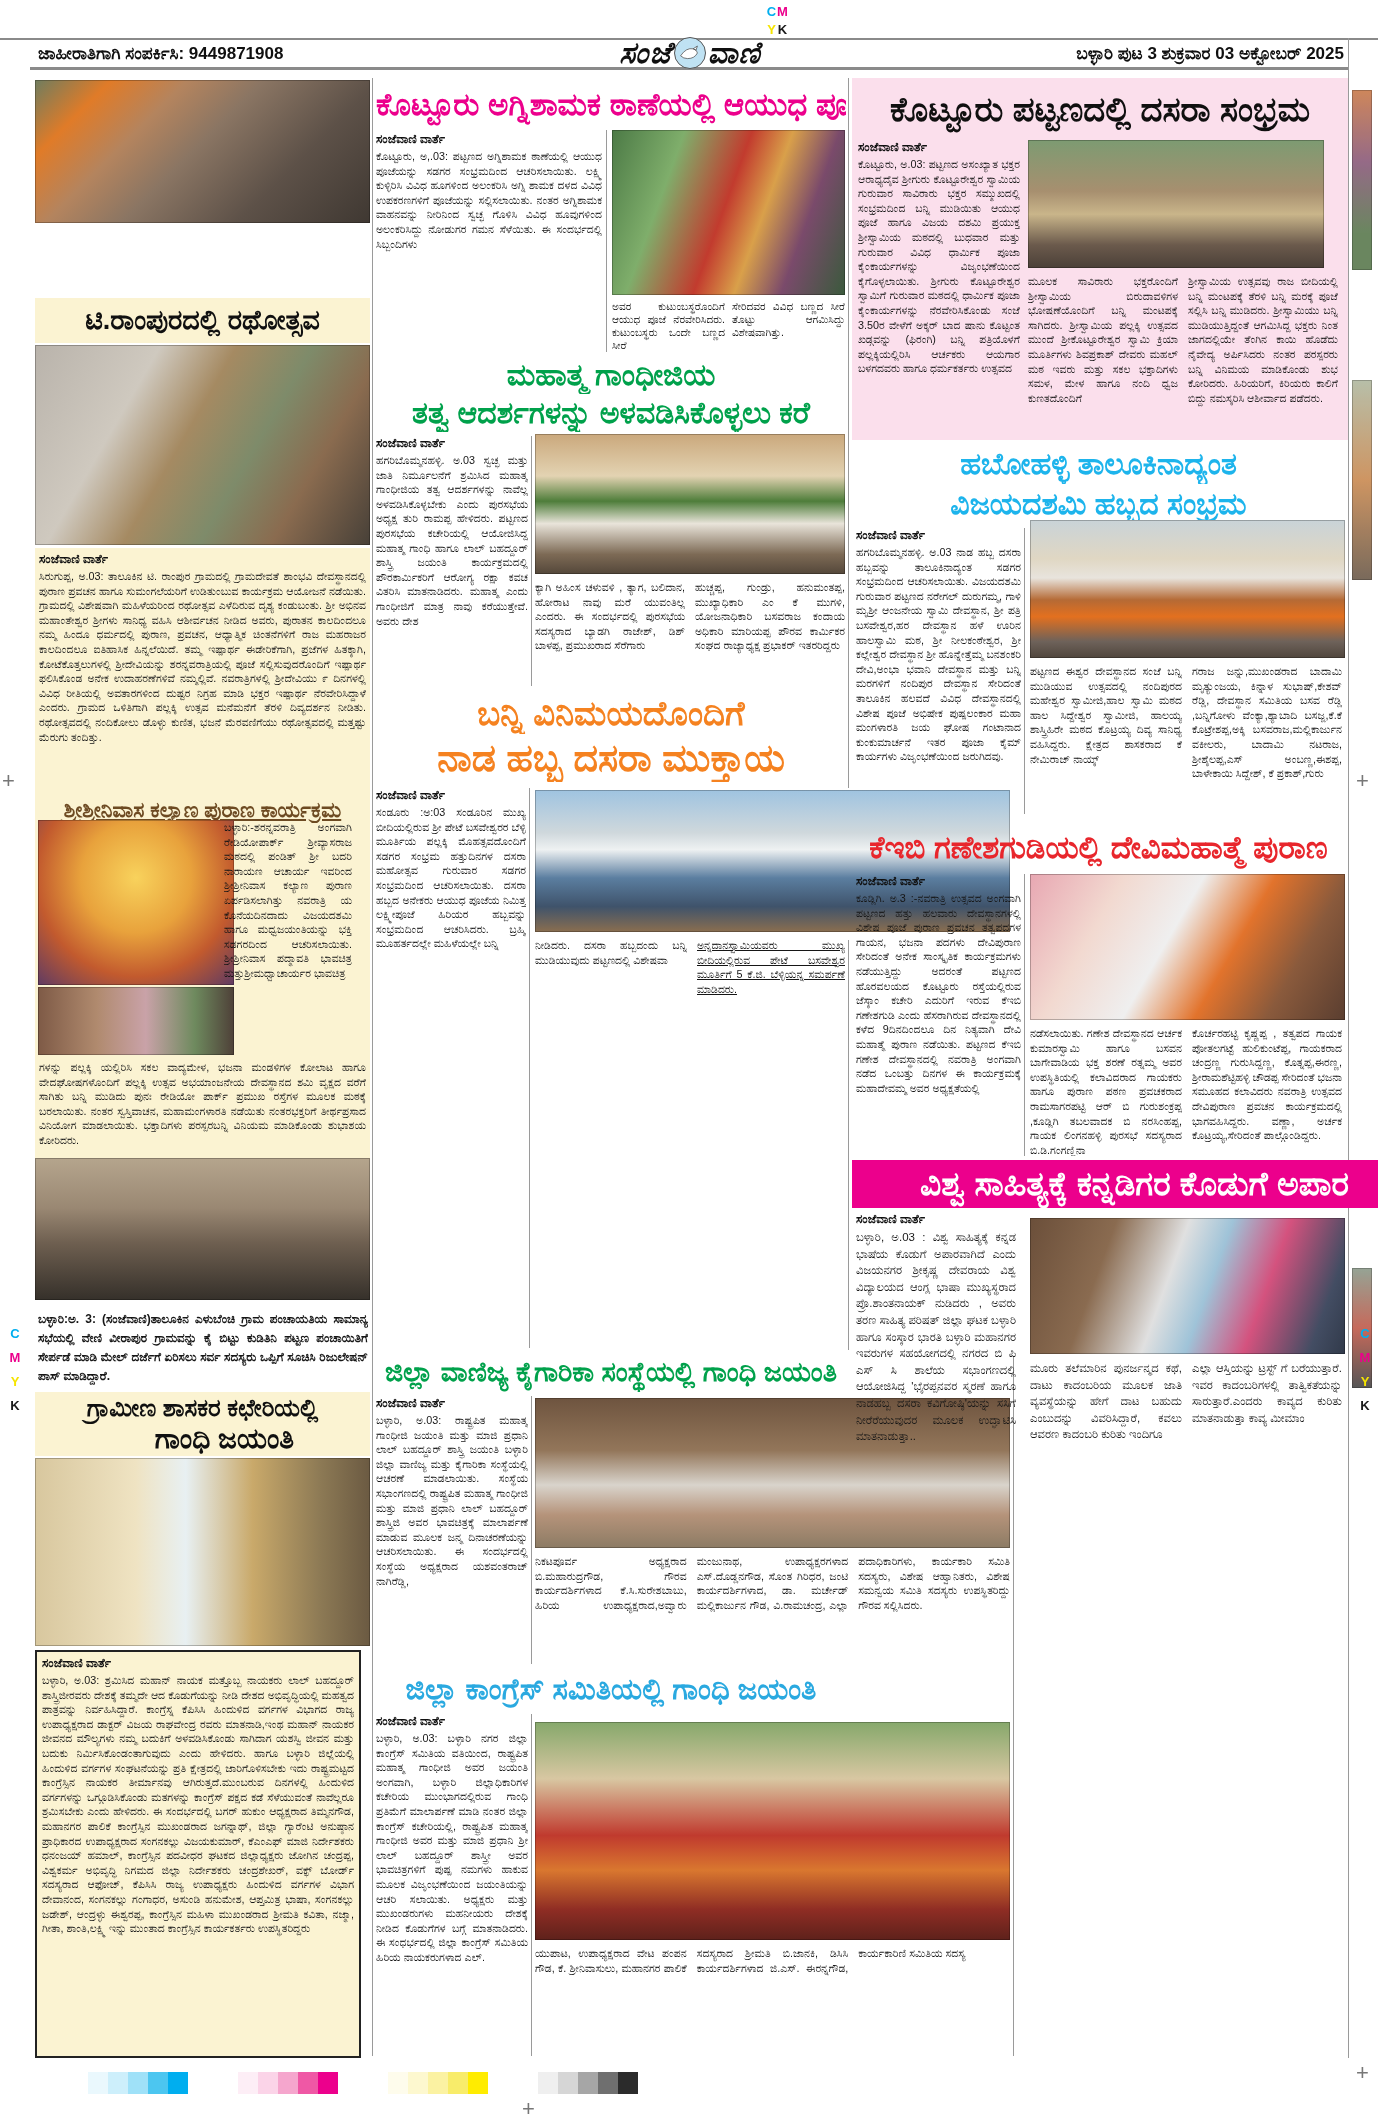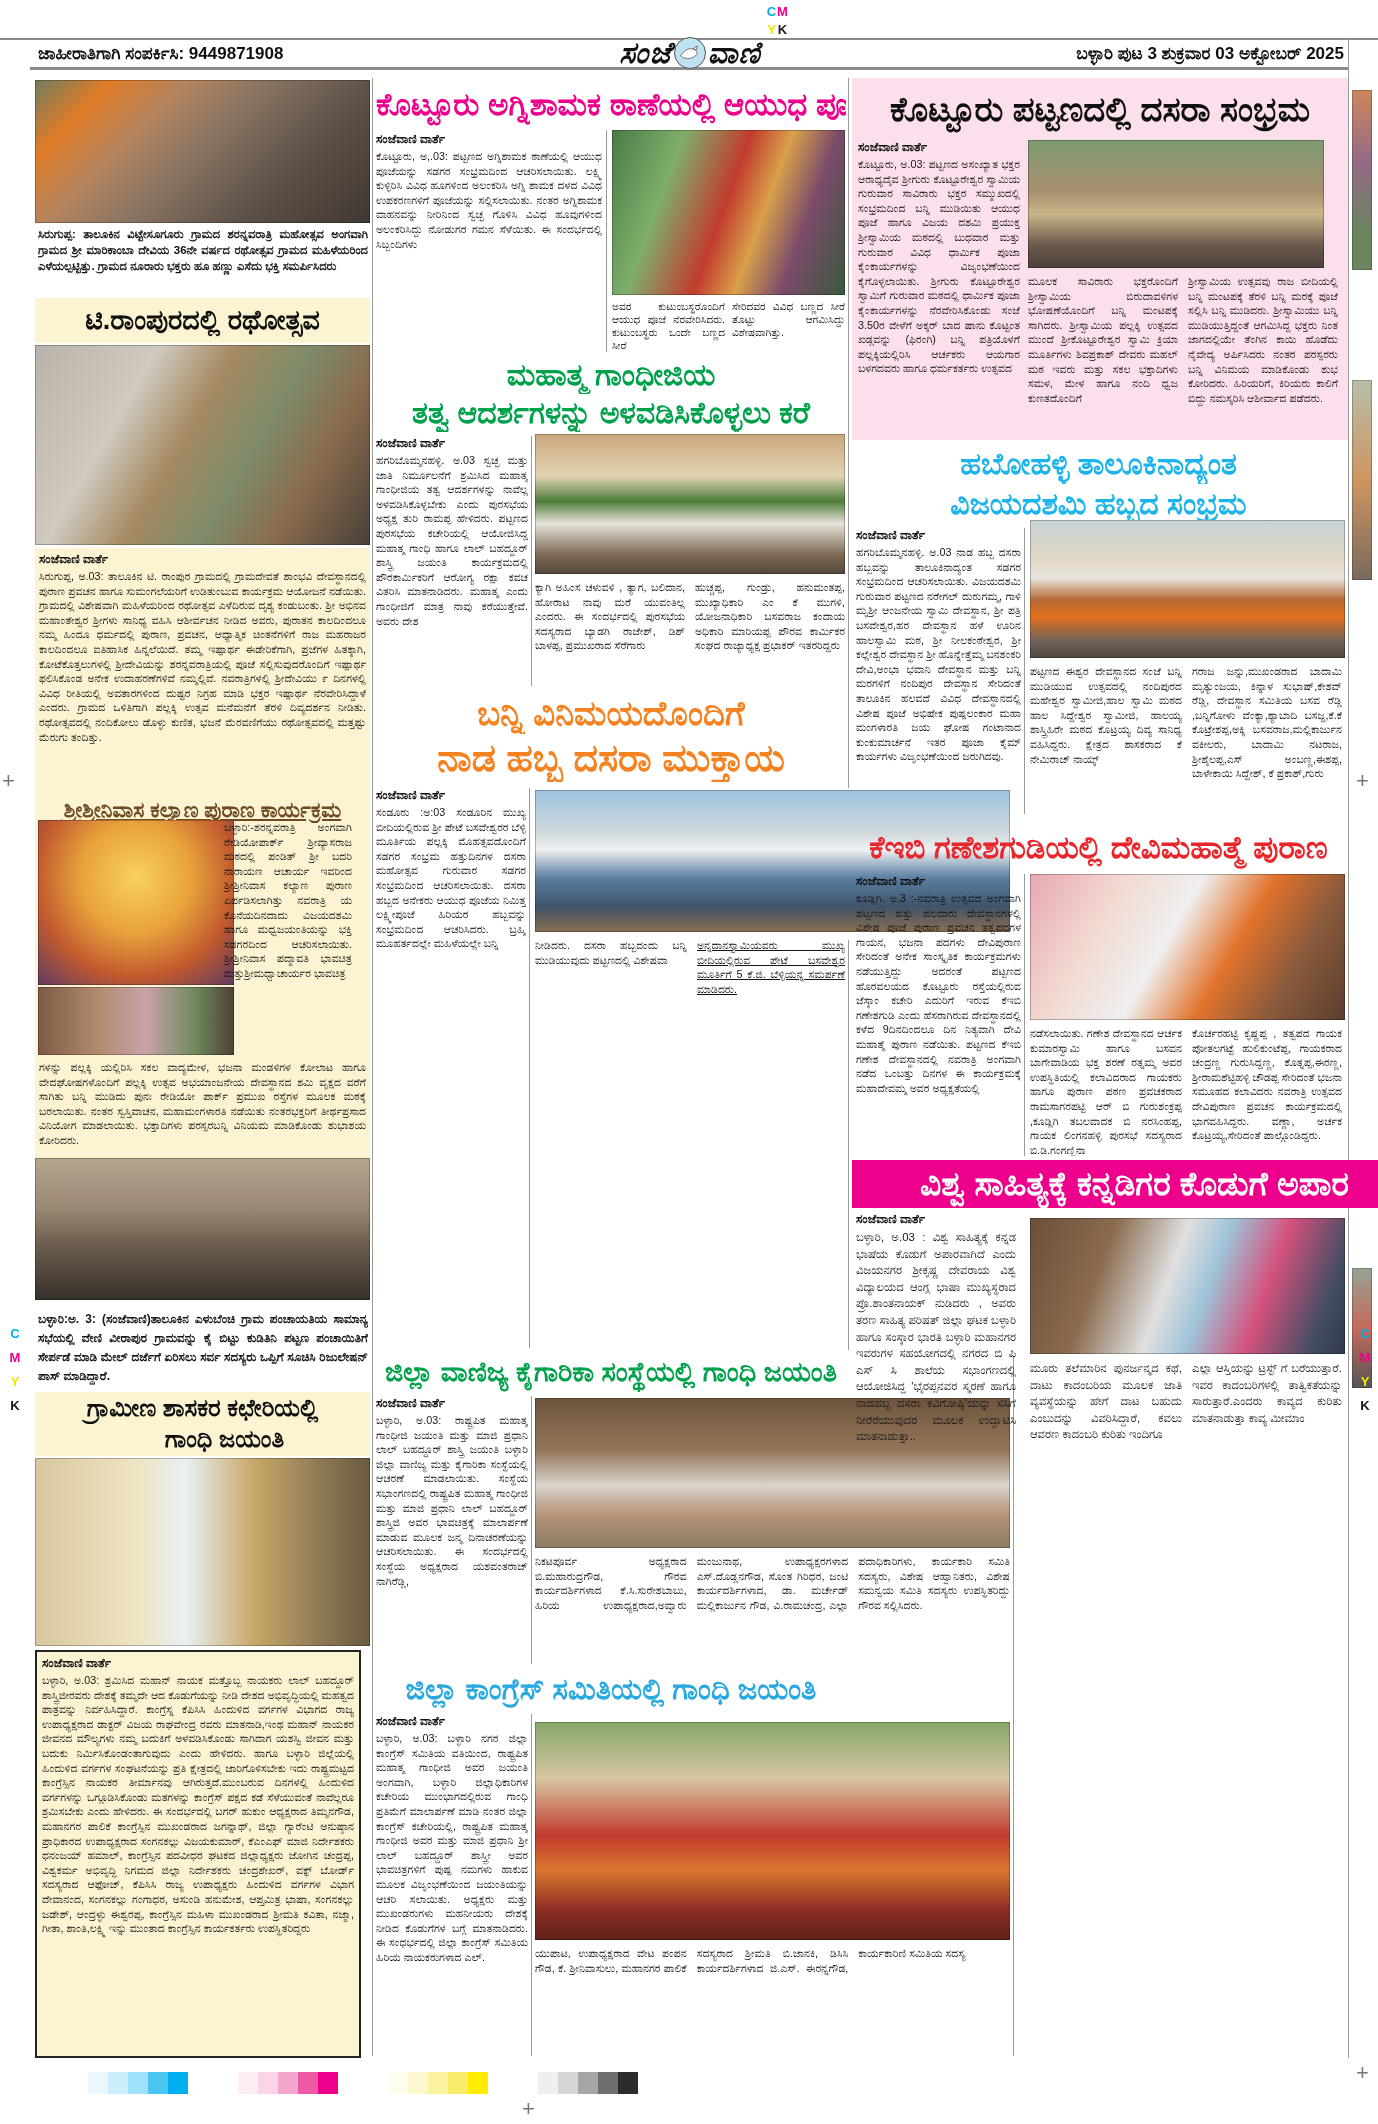--- a/index.html
+++ b/index.html
@@ -56,21 +56,20 @@
   </div>
   <div class="abs header-txt" style="right:34px;top:44px;">ಬಳ್ಳಾರಿ ಪುಟ 3 ಶುಕ್ರವಾರ 03 ಅಕ್ಟೋಬರ್ 2025</div>
 
   <div class="abs rule-v" style="left:372px;top:78px;height:1978px;"></div>
   <div class="abs rule-v" style="left:848px;top:78px;height:710px;"></div>
   <div class="abs rule-v" style="left:848px;top:940px;height:410px;"></div>
   <div class="abs rule-v" style="left:1013px;top:1356px;height:700px;"></div>
   <div class="abs rule-v" style="left:1348px;top:38px;height:2020px;"></div>
 
   <div class="abs photo" style="left:35px;top:80px;width:335px;height:143px;background:linear-gradient(135deg,#6f7d5f 0%,#e07b28 16%,#b4845e 32%,#8a7563 48%,#5d5148 72%,#3f3832 100%);"></div>
-  <div class="abs caption-txt" style="left:38px;top:226px;width:330px;height:70px;">ಸಿರುಗುಪ್ಪ: ತಾಲೂಕಿನ ವಿಟ್ಟೇಸೂಗೂರು ಗ್ರಾಮದ ಶರನ್ನವರಾತ್ರಿ ಮಹೋತ್ಸವ ಅಂಗವಾಗಿ ಗ್ರಾಮದ ಶ್ರೀ ಮಾರಿಕಾಂಬಾ ದೇವಿಯ 36ನೇ ವರ್ಷದ ರಥೋತ್ಸವ ಗ್ರಾಮದ ಮಹಿಳೆಯರಿಂದ ಎಳೆಯಲ್ಪಟ್ಟಿತ್ತು. ಗ್ರಾಮದ ನೂರಾರು ಭಕ್ತರು ಹೂ ಹಣ್ಣು ಎಸೆದು ಭಕ್ತಿ ಸಮರ್ಪಿಸಿದರು</div>
 
   <div class="abs cream headline hl-black" style="left:35px;top:298px;width:335px;height:45px;font-size:27px;line-height:45px;">ಟಿ.ರಾಂಪುರದಲ್ಲಿ ರಥೋತ್ಸವ</div>
 
   <div class="abs photo" style="left:35px;top:345px;width:335px;height:200px;background:linear-gradient(120deg,#b9b3ab 0%,#cfc9bf 28%,#a58a62 45%,#7e8b6a 62%,#8a6b4f 78%,#474038 100%);"></div>
 
   <div class="abs cream" style="left:35px;top:548px;width:335px;height:692px;">
     <div class="byline" style="padding:4px 4px 0 4px;">ಸಂಜೆವಾಣಿ ವಾರ್ತೆ</div>
     <div class="body-txt" style="margin:3px 4px 0 4px;height:222px;">ಸಿರುಗುಪ್ಪ, ಅ.03: ತಾಲೂಕಿನ ಟಿ. ರಾಂಪುರ ಗ್ರಾಮದಲ್ಲಿ ಗ್ರಾಮದೇವತೆ ಶಾಂಭವಿ ದೇವಸ್ಥಾನದಲ್ಲಿ ಪುರಾಣ ಪ್ರವಚನ ಹಾಗೂ ಸುಮಂಗಲೆಯರಿಗೆ ಉಡಿತುಂಬುವ ಕಾರ್ಯಕ್ರಮ ಆಯೋಜನೆ ನಡೆಯಿತು. ಗ್ರಾಮದಲ್ಲಿ ವಿಶೇಷವಾಗಿ ಮಹಿಳೆಯರಿಂದ ರಥೋತ್ಸವ ಎಳೆದಿರುವ ದೃಶ್ಯ ಕಂಡುಬಂತು. ಶ್ರೀ ಅಭಿನವ ಮಹಾಂತೇಶ್ವರ ಶ್ರೀಗಳು ಸಾನಿಧ್ಯ ವಹಿಸಿ ಆಶೀರ್ವಚನ ನೀಡಿದ ಅವರು, ಪುರಾತನ ಕಾಲದಿಂದಲೂ ನಮ್ಮ ಹಿಂದೂ ಧರ್ಮದಲ್ಲಿ ಪುರಾಣ, ಪ್ರವಚನ, ಆಧ್ಯಾತ್ಮಿಕ ಚಿಂತನೆಗಳಿಗೆ ರಾಜ ಮಹರಾಜರ ಕಾಲದಿಂದಲೂ ಐತಿಹಾಸಿಕ ಹಿನ್ನಲೆಯಿದೆ. ತಮ್ಮ ಇಷ್ಪಾರ್ಥ ಈಡೇರಿಕೆಗಾಗಿ, ಪ್ರಜೆಗಳ ಹಿತಕ್ಕಾಗಿ, ಕೋಟೆಕೊತ್ತಲುಗಳಲ್ಲಿ ಶ್ರೀದೇವಿಯನ್ನು ಶರನ್ನವರಾತ್ರಿಯಲ್ಲಿ ಪೂಜೆ ಸಲ್ಲಿಸುವುದರೊಂದಿಗೆ ಇಷ್ಪಾರ್ಥ ಫಲಿಸಿಕೊಂಡ ಅನೇಕ ಉದಾಹರಣೆಗಳಿವೆ ನಮ್ಮಲ್ಲಿವೆ. ನವರಾತ್ರಿಗಳಲ್ಲಿ ಶ್ರೀದೇವಿಯು ೯ ದಿನಗಳಲ್ಲಿ ವಿವಿಧ ರೀತಿಯಲ್ಲಿ ಅವತಾರಗಳಿಂದ ದುಷ್ಟರ ನಿಗ್ರಹ ಮಾಡಿ ಭಕ್ತರ ಇಷ್ಪಾರ್ಥ ನೆರವೇರಿಸಿದ್ದಾಳೆ ಎಂದರು. ಗ್ರಾಮದ ಒಳಿತಿಗಾಗಿ ಪಲ್ಲಕ್ಕಿ ಉತ್ಸವ ಮನೆಮನೆಗೆ ತೆರಳಿ ದಿವ್ಯದರ್ಶನ ನೀಡಿತು. ರಥೋತ್ಸವದಲ್ಲಿ ನಂದಿಕೋಲು ಡೊಳ್ಳು ಕುಣಿತ, ಭಜನೆ ಮೆರವಣಿಗೆಯು ರಥೋತ್ಸವದಲ್ಲಿ ಮತ್ತಷ್ಟು ಮೆರುಗು ತಂದಿತ್ತು.</div>
     <div class="headline hl-maroon" style="margin-top:6px;font-size:21px;line-height:26px;">ಶ್ರೀಶ್ರೀನಿವಾಸ ಕಲ್ಯಾಣ ಪುರಾಣ ಕಾರ್ಯಕ್ರಮ</div>
     <div class="abs photo" style="left:3px;top:272px;width:196px;height:165px;background:radial-gradient(circle at 50% 35%,#f8d25c 0%,#e8a23c 38%,#c25a2e 68%,#5f3b63 100%);"></div>
@@ -78,21 +77,21 @@
     <div class="abs body-txt" style="left:189px;top:272px;width:128px;height:235px;">ಬಳ್ಳಾರಿ:-ಶರನ್ನವರಾತ್ರಿ ಅಂಗವಾಗಿ ರೇಡಿಯೋಪಾರ್ಕ್ ಶ್ರೀವ್ಯಾಸರಾಜ ಮಠದಲ್ಲಿ ಪಂಡಿತ್ ಶ್ರೀ ಬದರಿ ನಾರಾಯಣ ಆಚಾರ್ಯ ಇವರಿಂದ ಶ್ರೀಶ್ರೀನಿವಾಸ ಕಲ್ಯಾಣ ಪುರಾಣ ಏರ್ಪಡಿಸಲಾಗಿತ್ತು ನವರಾತ್ರಿ ಯ ಕೊನೆಯದಿನದಾದು ವಿಜಯದಶಮಿ ಹಾಗೂ ಮಧ್ವಜಯಂತಿಯನ್ನು ಭಕ್ತಿ ಸಡಗರದಿಂದ ಆಚರಿಸಲಾಯಿತು. ಶ್ರೀಶ್ರೀನಿವಾಸ ಪದ್ಮಾವತಿ ಭಾವಚಿತ್ರ ಮತ್ತುಶ್ರೀಮಧ್ವಾಚಾರ್ಯರ ಭಾವಚಿತ್ರ</div>
     <div class="body-txt" style="position:absolute;left:4px;top:512px;width:327px;height:96px;">ಗಳನ್ನು ಪಲ್ಲಕ್ಕಿ ಯಲ್ಲಿರಿಸಿ ಸಕಲ ವಾದ್ಯಮೇಳ, ಭಜನಾ ಮಂಡಳಿಗಳ ಕೋಲಾಟ ಹಾಗೂ ವೇದಘೋಷಗಳೊಂದಿಗೆ ಪಲ್ಲಕ್ಕಿ ಉತ್ಸವ ಅಭಯಾಂಜನೇಯ ದೇವಸ್ಥಾನದ ಶಮಿ ವೃಕ್ಷದ ವರೆಗೆ ಸಾಗಿತು ಬನ್ನಿ ಮುಡಿದು ಪುನಃ ರೇಡಿಯೋ ಪಾರ್ಕ್ ಪ್ರಮುಖ ರಸ್ತೆಗಳ ಮೂಲಕ ಮಠಕ್ಕೆ ಬರಲಾಯಿತು. ನಂತರ ಸ್ವಸ್ತಿವಾಚನ, ಮಹಾಮಂಗಳಾರತಿ ನಡೆಯಿತು ನಂತರಭಕ್ತರಿಗೆ ತೀರ್ಥಪ್ರಸಾದ ವಿನಿಯೋಗ ಮಾಡಲಾಯಿತು. ಭಕ್ತಾದಿಗಳು ಪರಸ್ಪರಬನ್ನಿ ವಿನಿಯಮ ಮಾಡಿಕೊಂಡು ಶುಭಾಶಯ ಕೋರಿದರು.</div>
   </div>
 
   <div class="abs photo" style="left:35px;top:1158px;width:335px;height:142px;background:linear-gradient(180deg,#b5a58d 0%,#9a8873 35%,#6e5f50 60%,#35302a 100%);"></div>
 
   <div class="abs body-txt body-bold" style="left:38px;top:1310px;width:330px;height:78px;font-size:12px;line-height:19px;">ಬಳ್ಳಾರಿ:ಅ. 3: (ಸಂಜೆವಾಣಿ)ತಾಲೂಕಿನ ಎಳುಬೆಂಚಿ ಗ್ರಾಮ ಪಂಚಾಯತಿಯ ಸಾಮಾನ್ಯ ಸಭೆಯಲ್ಲಿ ವೇಣಿ ವೀರಾಪುರ ಗ್ರಾಮವನ್ನು ಕೈ ಬಿಟ್ಟು ಕುಡಿತಿನಿ ಪಟ್ಟಣ ಪಂಚಾಯಿತಿಗೆ ಸೇರ್ಪಡೆ ಮಾಡಿ ಮೇಲ್ ದರ್ಜೆಗೆ ಏರಿಸಲು ಸರ್ವ ಸದಸ್ಯರು ಒಪ್ಪಿಗೆ ಸೂಚಿಸಿ ರಿಜುಲೇಷನ್ ಪಾಸ್ ಮಾಡಿದ್ದಾರೆ.</div>
 
   <div class="abs cream" style="left:35px;top:1392px;width:335px;height:64px;">
     <div class="headline hl-black" style="font-size:24px;line-height:32px;">ಗ್ರಾಮೀಣ ಶಾಸಕರ ಕಛೇರಿಯಲ್ಲಿ</div>
-    <div class="headline hl-black" style="font-size:24px;line-height:30px;margin-left:44px;">ಗಾಂಧಿ ಜಯಂತಿ</div>
+    <div class="headline hl-black" style="font-size:28px;line-height:30px;margin-left:44px;">ಗಾಂಧಿ ಜಯಂತಿ</div>
   </div>
 
   <div class="abs photo" style="left:35px;top:1458px;width:335px;height:188px;background:linear-gradient(90deg,#d8c79e 0%,#efe3c2 30%,#e8f0f2 45%,#c9a96a 65%,#8d7a55 85%,#6b5a42 100%);"></div>
 
   <div class="abs cream" style="left:35px;top:1650px;width:322px;height:404px;border:2px solid #222;">
     <div class="byline" style="padding:4px 5px 0 5px;">ಸಂಜೆವಾಣಿ ವಾರ್ತೆ</div>
     <div class="body-txt" style="margin:3px 5px;height:378px;">ಬಳ್ಳಾರಿ, ಅ.03: ಶ್ರಮಿಸಿದ ಮಹಾನ್ ನಾಯಕ ಮತ್ತೊಬ್ಬ ನಾಯಕರು ಲಾಲ್ ಬಹದ್ದೂರ್ ಶಾಸ್ತ್ರಿಜೀರವರು ದೇಶಕ್ಕೆ ತಮ್ಮದೇ ಆದ ಕೊಡುಗೆಯನ್ನು ನೀಡಿ ದೇಶದ ಅಭಿವೃದ್ಧಿಯಲ್ಲಿ ಮಹತ್ವದ ಪಾತ್ರವನ್ನು ನಿರ್ವಹಿಸಿದ್ದಾರೆ. ಕಾಂಗ್ರೆಸ್ನ ಕೆಪಿಸಿಸಿ ಹಿಂದುಳಿದ ವರ್ಗಗಳ ವಿಭಾಗದ ರಾಜ್ಯ ಉಪಾಧ್ಯಕ್ಷರಾದ ಡಾಕ್ಟರ್ ವಿಜಯ ರಾಘವೇಂದ್ರ ರವರು ಮಾತನಾಡಿ,ಇಂಥ ಮಹಾನ್ ನಾಯಕರ ಜೀವನದ ಮೌಲ್ಯಗಳು ನಮ್ಮ ಬದುಕಿಗೆ ಅಳವಡಿಸಿಕೊಂಡು ಸಾಗಿದಾಗ ಯಶಸ್ವಿ ಜೀವನ ಮತ್ತು ಬದುಕು ನಿರ್ಮಿಸಿಕೊಂಡಂತಾಗುವುದು ಎಂದು ಹೇಳಿದರು. ಹಾಗೂ ಬಳ್ಳಾರಿ ಜಿಲ್ಲೆಯಲ್ಲಿ ಹಿಂದುಳಿದ ವರ್ಗಗಳ ಸಂಘಟನೆಯನ್ನು ಪ್ರತಿ ಕ್ಷೇತ್ರದಲ್ಲಿ ಜಾರಿಗೊಳಿಸಬೇಕು ಇದು ರಾಷ್ಟ್ರಮಟ್ಟದ ಕಾಂಗ್ರೆಸ್ಸಿನ ನಾಯಕರ ತೀರ್ಮಾನವು ಆಗಿರುತ್ತದೆ.ಮುಂಬರುವ ದಿನಗಳಲ್ಲಿ ಹಿಂದುಳಿದ ವರ್ಗಗಳನ್ನು ಒಗ್ಗೂಡಿಸಿಕೊಂಡು ಮತಗಳನ್ನು ಕಾಂಗ್ರೆಸ್ ಪಕ್ಷದ ಕಡೆ ಸೆಳೆಯುವಂತೆ ನಾವೆಲ್ಲರೂ ಶ್ರಮಿಸಬೇಕು ಎಂದು ಹೇಳಿದರು. ಈ ಸಂದರ್ಭದಲ್ಲಿ ಬಗರ್ ಹುಕುಂ ಆಧ್ಯಕ್ಷರಾದ ತಿಮ್ಮನಗೌಡ, ಮಹಾನಗರ ಪಾಲಿಕೆ ಕಾಂಗ್ರೆಸ್ಸಿನ ಮುಖಂಡರಾದ ಜಗನ್ನಾಥ್, ಜಿಲ್ಲಾ ಗ್ಯಾರೆಂಟಿ ಅನುಷ್ಠಾನ ಪ್ರಾಧಿಕಾರದ ಉಪಾಧ್ಯಕ್ಷರಾದ ಸಂಗನಕಲ್ಲು ವಿಜಯಕುಮಾರ್, ಕೆಎಂಎಫ್ ಮಾಜಿ ನಿರ್ದೇಶಕರು ಧನಂಜಯ್ ಹಮಾಲ್, ಕಾಂಗ್ರೆಸ್ಸಿನ ಪದವೀಧರ ಘಟಕದ ಜಿಲ್ಲಾಧ್ಯಕ್ಷರು ಜೋಗಿನ ಚಂದ್ರಪ್ಪ, ವಿಶ್ವಕರ್ಮ ಅಭಿವೃದ್ಧಿ ನಿಗಮದ ಜಿಲ್ಲಾ ನಿರ್ದೇಶಕರು ಚಂದ್ರಶೇಖರ್, ವಕ್ಫ್ ಬೋರ್ಡ್ ಸದಸ್ಯರಾದ ಆಫೋಜ್, ಕೆಪಿಸಿಸಿ ರಾಜ್ಯ ಉಪಾಧ್ಯಕ್ಷರು ಹಿಂದುಳಿದ ವರ್ಗಗಳ ವಿಭಾಗ ದೇವಾನಂದ, ಸಂಗನಕಲ್ಲು ಗಂಗಾಧರ, ಅಸುಂಡಿ ಹನುಮೇಶ, ಆಪ್ತಮಿತ್ರ ಭಾಷಾ, ಸಂಗನಕಲ್ಲು ಜಡೇಶ್, ಆಂದ್ರಳ್ಳು ಈಶ್ವರಪ್ಪ, ಕಾಂಗ್ರೆಸ್ಸಿನ ಮಹಿಳಾ ಮುಖಂಡರಾದ ಶ್ರೀಮತಿ ಕವಿತಾ, ನಜ್ಮಾ, ಗೀತಾ, ಶಾಂತಿ,ಲಕ್ಷ್ಮಿ ಇನ್ನು ಮುಂತಾದ ಕಾಂಗ್ರೆಸ್ಸಿನ ಕಾರ್ಯಕರ್ತರು ಉಪಸ್ಥಿತರಿದ್ದರು</div>
   </div>
 
   <div class="abs headline hl-magenta" style="left:376px;top:82px;width:470px;height:46px;font-size:31px;line-height:46px;white-space:nowrap;">ಕೊಟ್ಟೂರು ಅಗ್ನಿಶಾಮಕ ಠಾಣೆಯಲ್ಲಿ ಆಯುಧ ಪೂಜೆ</div>

